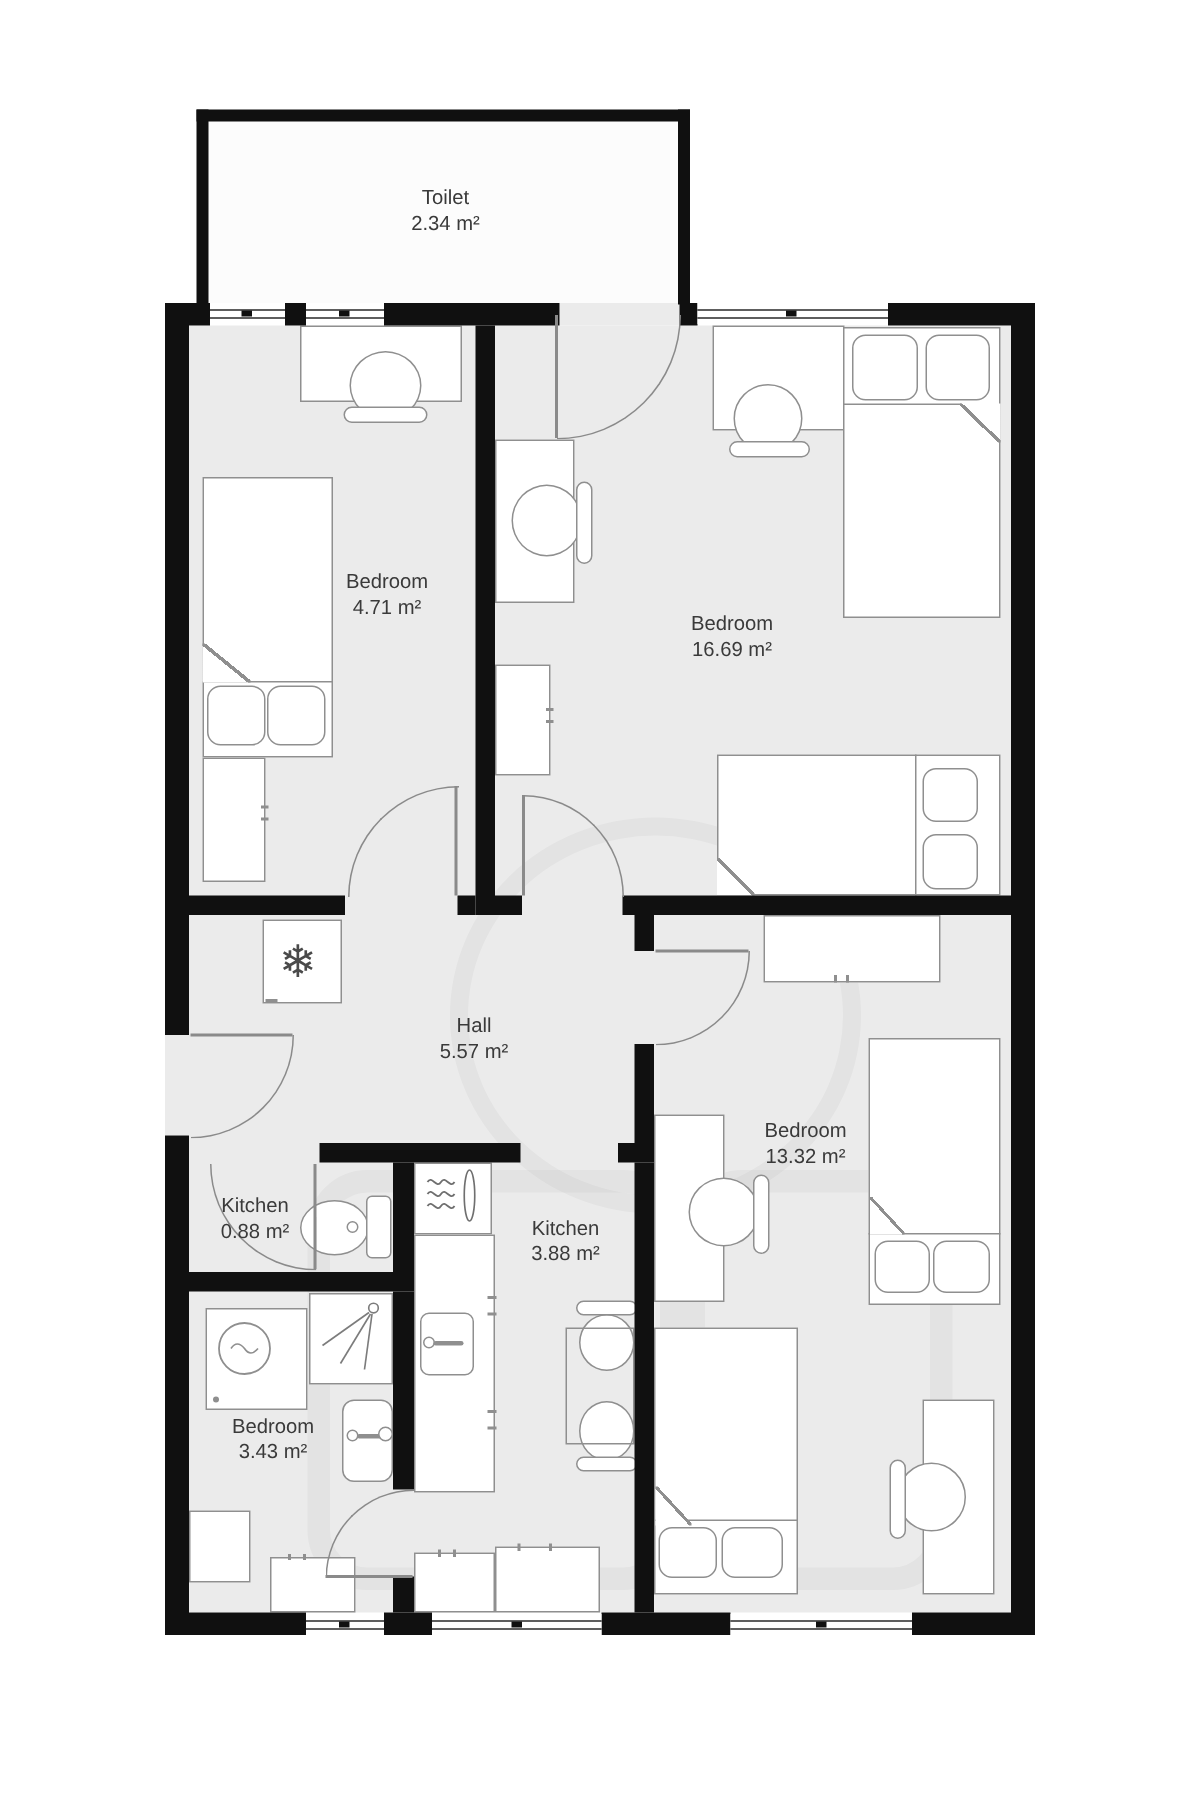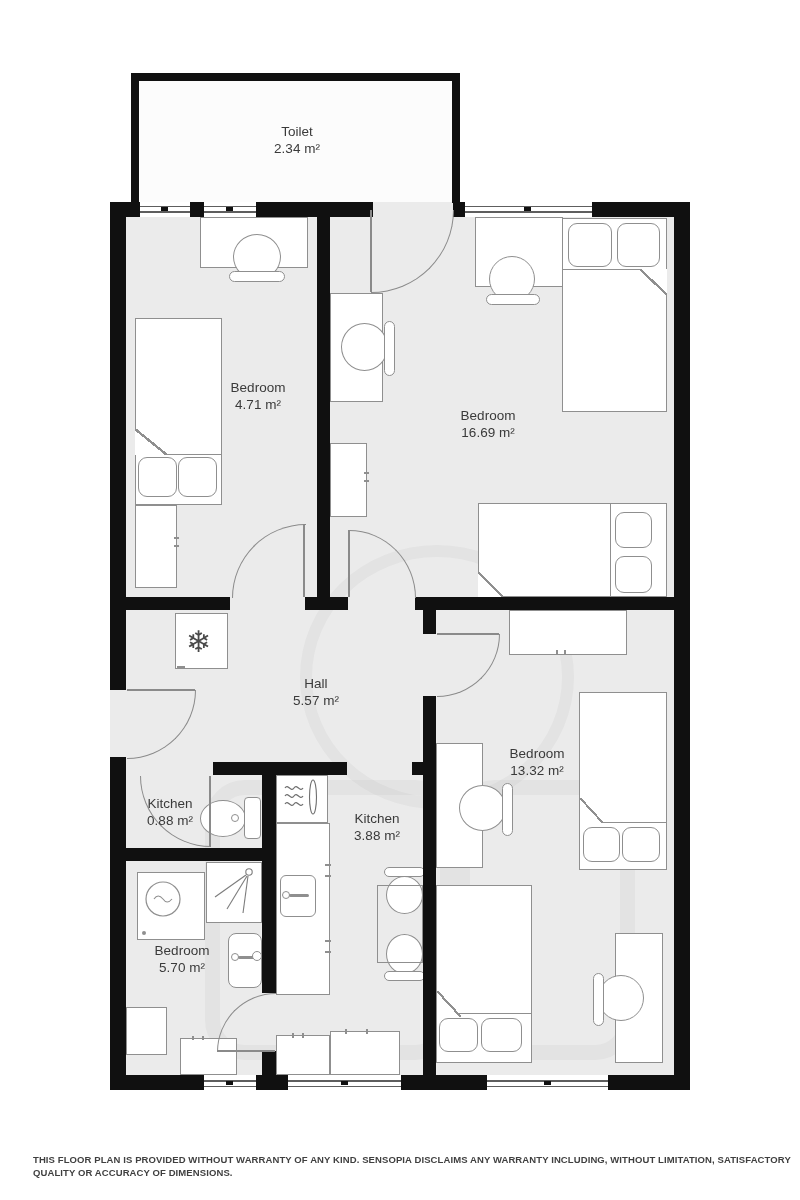--- a/index.html
+++ b/index.html
@@ -239,21 +239,20 @@
   <div class="rlabel" style="left:170px;top:812px;">
     <div>Kitchen</div>
     <div>0.88 m²</div>
   </div>
   <div class="rlabel" style="left:377px;top:827px;">
     <div>Kitchen</div>
     <div>3.88 m²</div>
   </div>
   <div class="rlabel" style="left:182px;top:959px;">
     <div>Bedroom</div>
-    <div>5.70 m²</div>
+    <div>3.43 m²</div>
   </div>
   <div class="rlabel" style="left:537px;top:762px;">
     <div>Bedroom</div>
     <div>13.32 m²</div>
   </div>
 
-  <div id="disclaimer">THIS FLOOR PLAN IS PROVIDED WITHOUT WARRANTY OF ANY KIND. SENSOPIA DISCLAIMS ANY WARRANTY INCLUDING, WITHOUT LIMITATION, SATISFACTORY QUALITY OR ACCURACY OF DIMENSIONS.</div>
 </div>
 
 </body></html>

